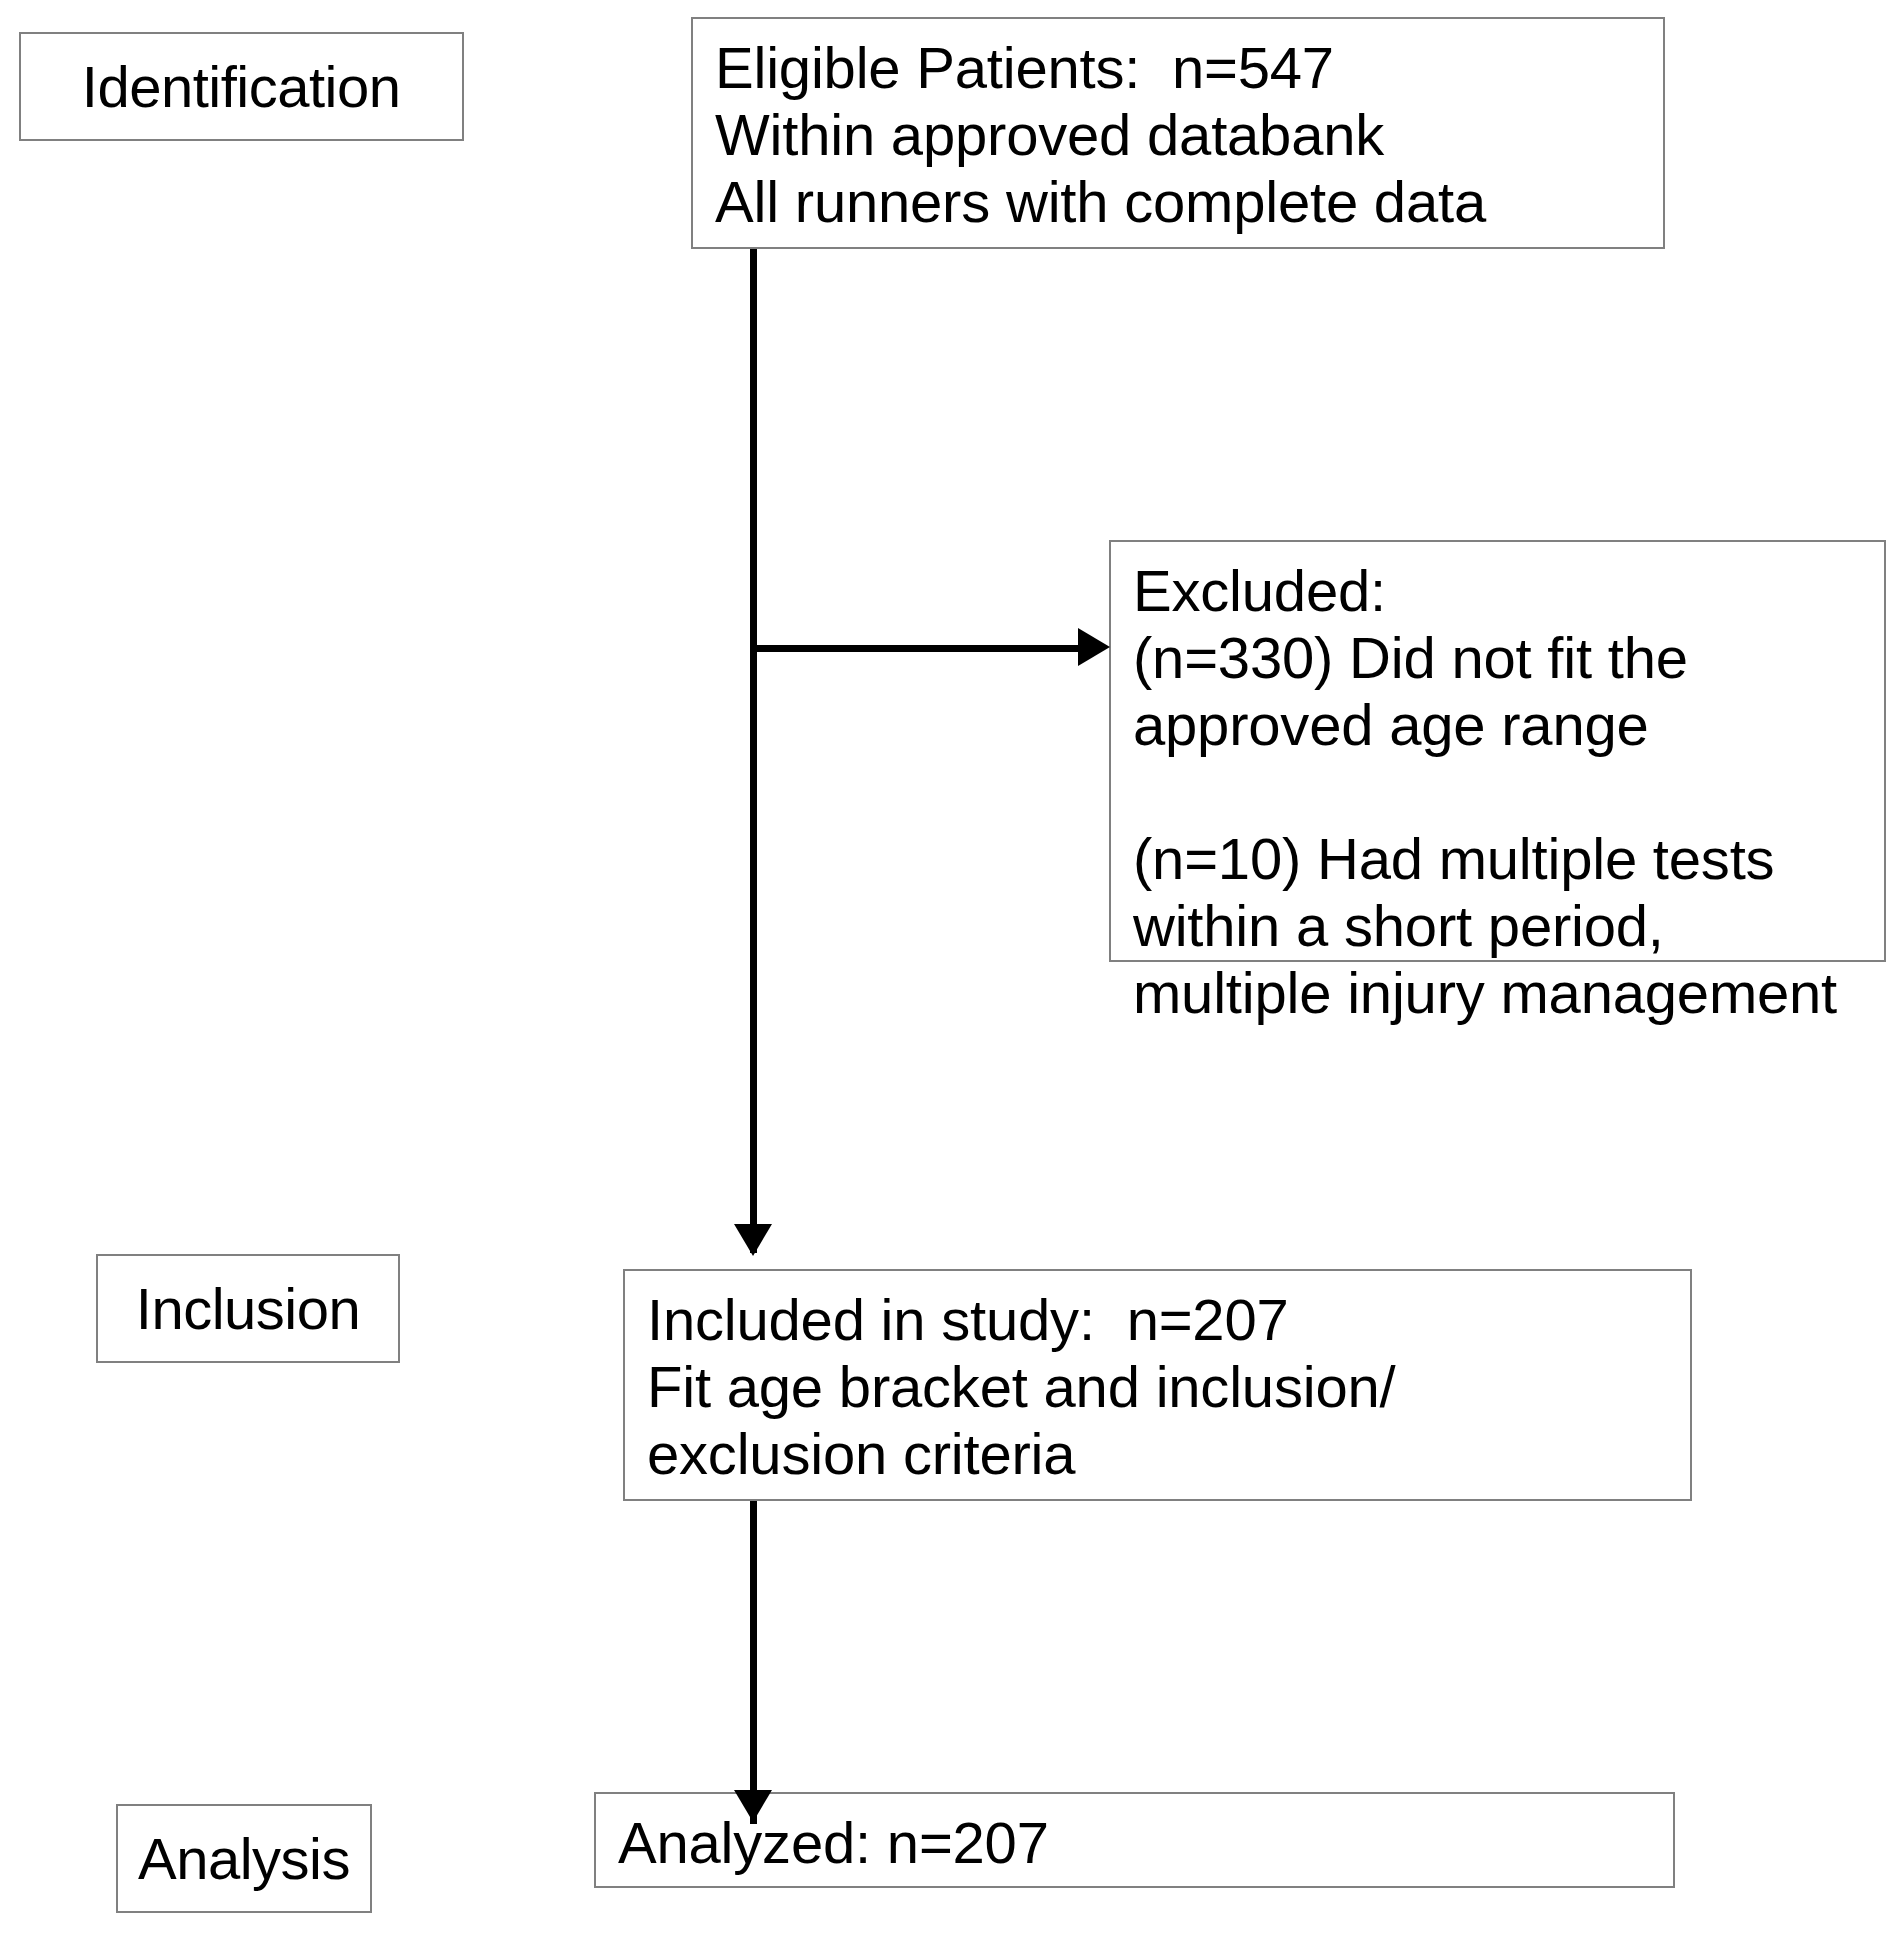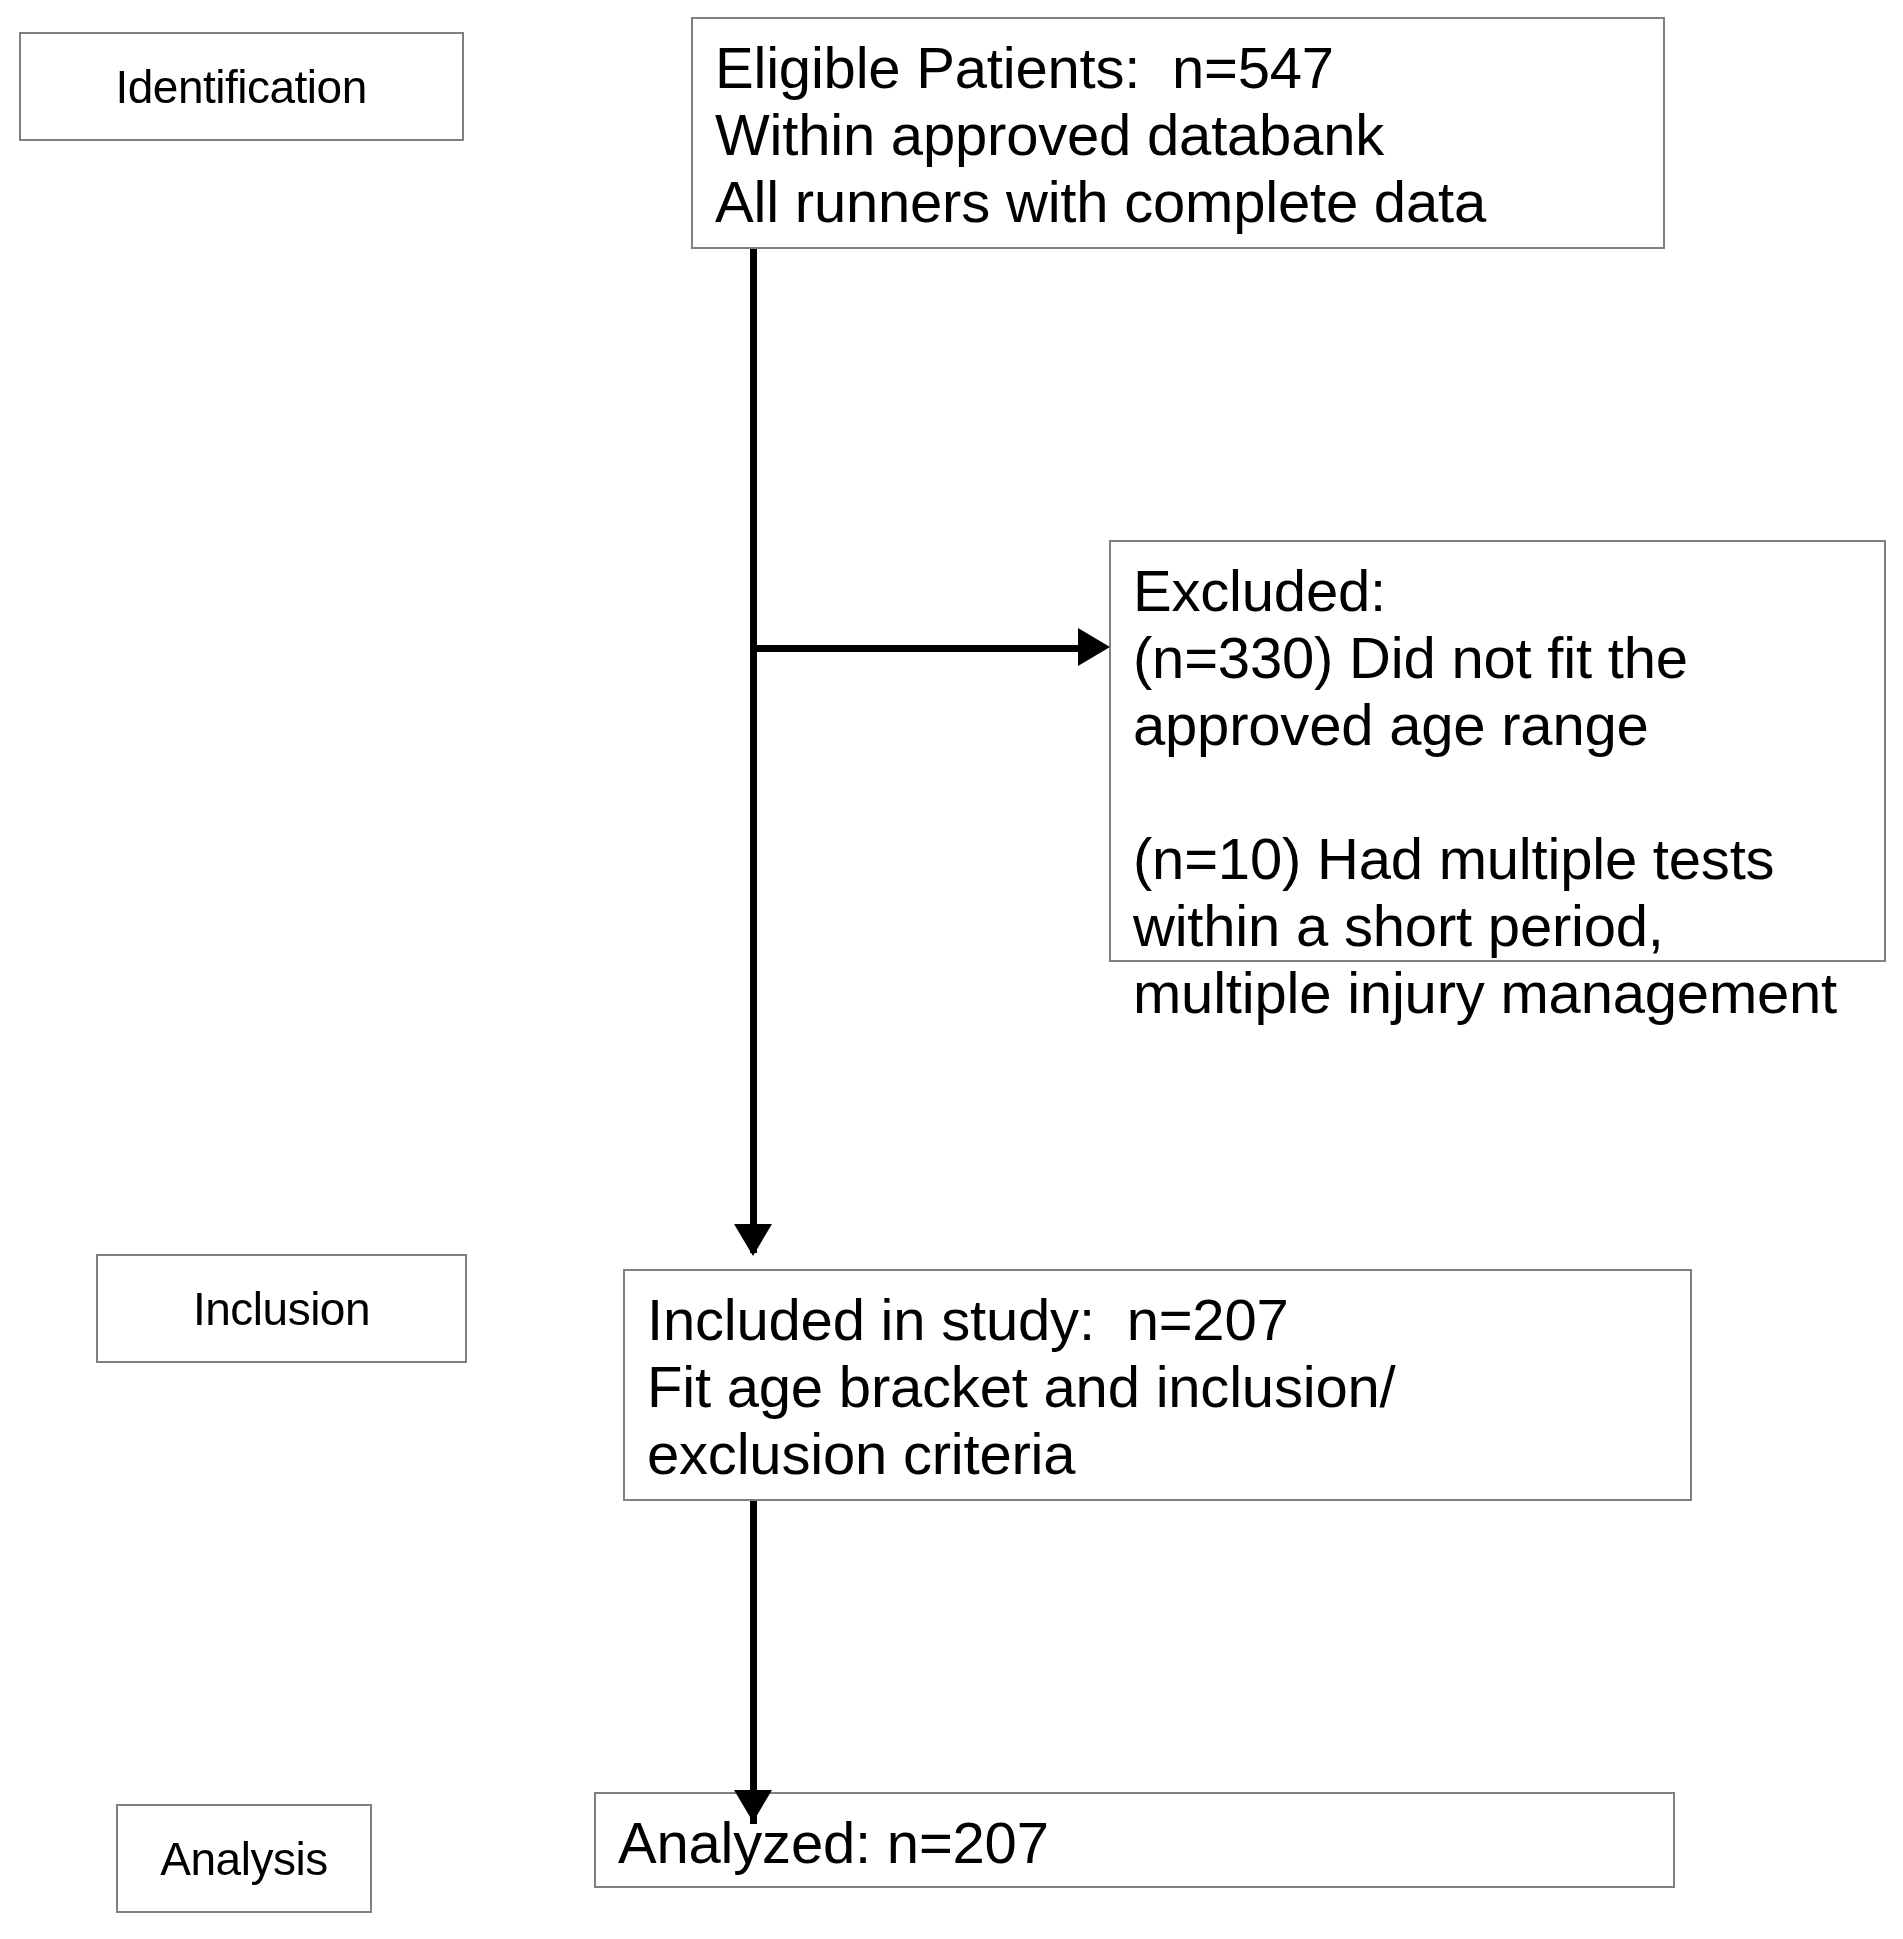--- a/index.html
+++ b/index.html
@@ -23,21 +23,21 @@
     background: #ffffff;
     border: 2.8px solid #808080;
   }
 
   
   .stage-label {
     display: flex;
     align-items: center;
     justify-content: center;
     color: #000000;
-    font-size: 46px;
+    font-size: 58px;
     line-height: 1;
     letter-spacing: -0.5px;
     white-space: nowrap;
   }
 
   
   .content-box {
     padding: 15px 22px 9.3px 22px;
   }
   .content-box .line {
@@ -74,21 +74,21 @@
     position: absolute;
     width: 0;
     height: 0;
     border-top: 19.5px solid transparent;
     border-bottom: 19.5px solid transparent;
     border-left: 32px solid #000000;
   }
 
   
   #stage-identification { left: 18.6px;  top: 32px;   width: 445px; height: 109px; }
-  #stage-inclusion      { left: 96px; top: 1254px; width: 371px; height: 109px; }
+  #stage-inclusion      { left: 96px; top: 1254px; width: 304px; height: 109px; }
   #stage-analysis       { left: 116px; top: 1804px; width: 256px; height: 109px; }
 
   #box-eligible  { left: 691px; top: 16.7px;   width: 974px; height: 232px; }
   #box-excluded  { left: 1109px; top: 540px; width: 777px;  height: 422px; }
   #box-included  { left: 623px; top: 1269px; width: 1069px; height: 232px; }
   #box-analyzed  { left: 594px; top: 1792px; width: 1081px; height: 96px; }
 
   
   #spine-main      { left: 750px; top: 249px;  height: 1004px; }
   #spine-arrow     { left: 734px; top: 1224px; }

